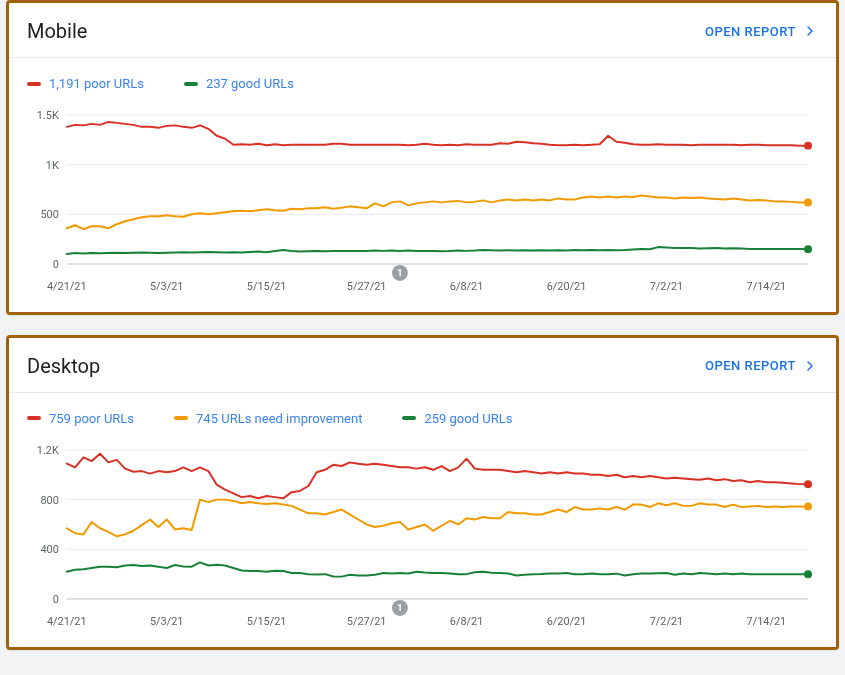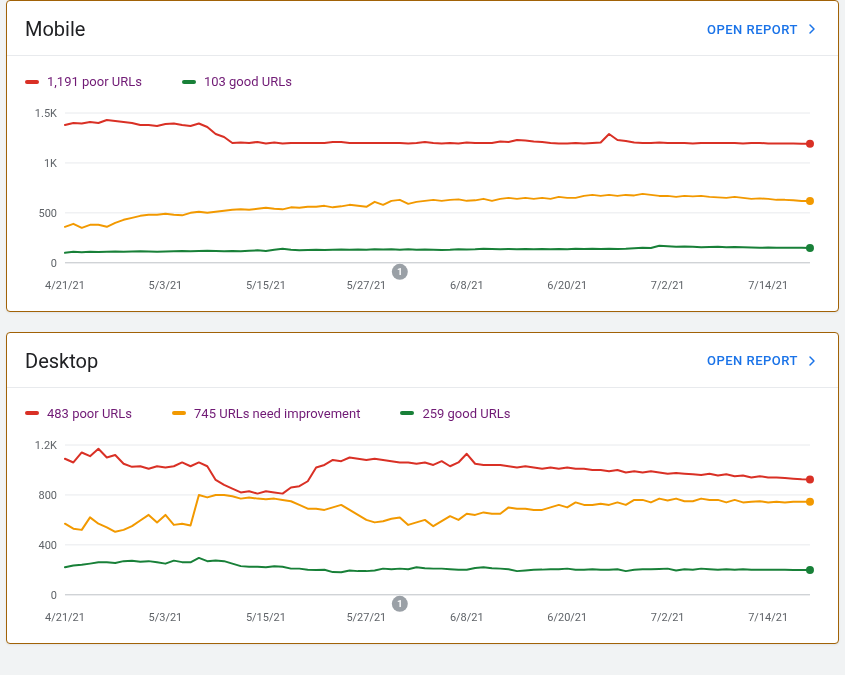--- a/index.html
+++ b/index.html
@@ -11,21 +11,21 @@
     font-size: 13px;
   }
   .page {
     width: 845px;
     margin: 0 auto;
     padding: 0 6px;
     box-sizing: border-box;
   }
   .card {
     background: #fff;
-    border: 1px solid #a16207;
+    border: 3px solid #a16207;
     border-radius: 4px;
     margin: 0 0 20px 0;
     box-shadow: 0 1px 2px rgba(60,64,67,.08);
   }
   .card-header {
     display: flex;
     align-items: center;
     justify-content: space-between;
     padding: 16px 18px 14px 18px;
   }
@@ -50,21 +50,21 @@
   .divider {
     height: 1px;
     background: #e8eaed;
     margin: 0;
   }
   .legend-row {
     display: flex;
     gap: 40px;
     padding: 18px 18px 6px 18px;
     font-size: 13px;
-    color: #701a75;
+    color: #3b82f6;
   }
   .legend-item {
     display: inline-flex;
     align-items: center;
     gap: 8px;
   }
   .dash {
     width: 14px;
     height: 4px;
     border-radius: 2px;
@@ -133,21 +133,21 @@
         </div>
       </div>
       <div class="divider"></div>
       <div class="legend-row">
         <div class="legend-item">
           <span class="dash" style="background: rgb(217, 48, 37);"></span>
           <span>1,191 poor URLs</span>
         </div>
         <div class="legend-item">
           <span class="dash" style="background: rgb(24, 128, 56);"></span>
-          <span>103 good URLs</span>
+          <span>237 good URLs</span>
         </div>
       </div>
       <div class="chart-wrap">
         <svg viewBox="0 0 796 190" class="chart-svg">
           <line x1="40" x2="786" y1="160" y2="160" class="axis-line"></line>
           <g class="ytick">
             <text x="32" y="164">0</text>
           </g>
           <line x1="40" x2="786" y1="110.00000000000001" y2="110.00000000000001" class="grid-line"></line>
           <g class="ytick">
@@ -205,21 +205,21 @@
             <svg width="16" height="16" viewBox="0 0 24 24">
               <path d="M9 6l6 6-6 6" fill="none" stroke="#1a73e8" stroke-width="2.2" stroke-linecap="round" stroke-linejoin="round"></path>
             </svg>
           </span>
         </div>
       </div>
       <div class="divider"></div>
       <div class="legend-row">
         <div class="legend-item">
           <span class="dash" style="background: rgb(217, 48, 37);"></span>
-          <span>483 poor URLs</span>
+          <span>759 poor URLs</span>
         </div>
         <div class="legend-item">
           <span class="dash" style="background: rgb(242, 153, 0);"></span>
           <span>745 URLs need improvement</span>
         </div>
         <div class="legend-item">
           <span class="dash" style="background: rgb(24, 128, 56);"></span>
           <span>259 good URLs</span>
         </div>
       </div>

